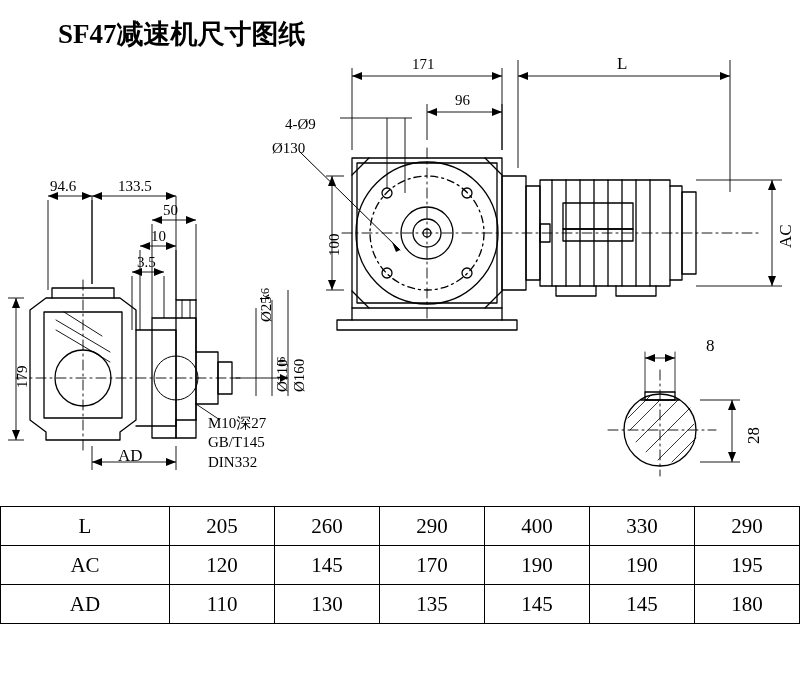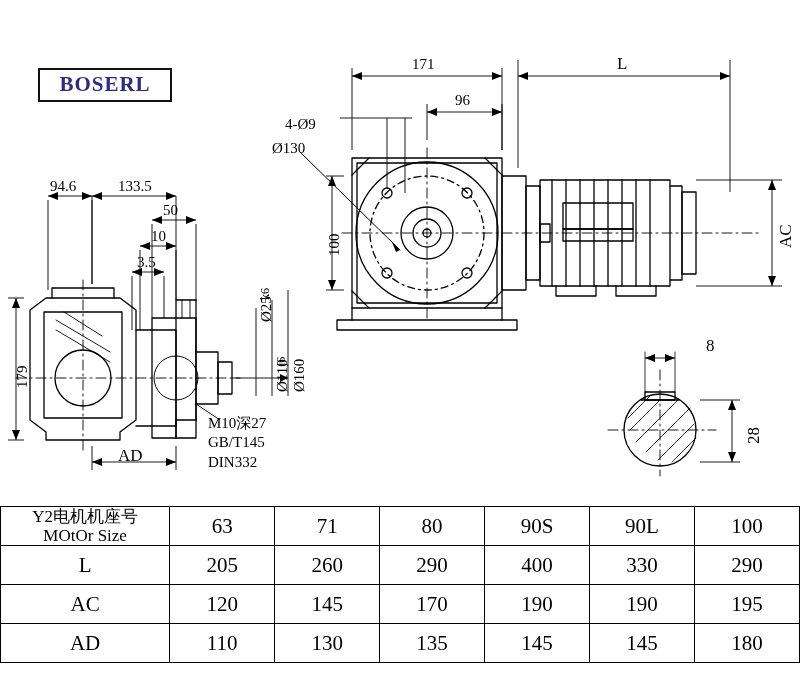--- a/index.html
+++ b/index.html
@@ -101,24 +101,22 @@
   }
   .spec-table td.val { width: 105px; }
   .head-cn { font-size: 17px; display: block; }
   .head-en { font-size: 17px; display: block; }
 </style>
 </head>
 <body>
 
 <div id="page">
 
-
-  <div class="logo-box">
-    <div class="logo-text">BOSERL</div>
-  </div>
+  <div class="title">SF47减速机尺寸图纸</div>
+
 
   <svg class="drawing" viewBox="0 0 800 684">
     <g fill="none" stroke="#000" stroke-width="1.3" stroke-linecap="round" stroke-linejoin="round">
 
       <rect x="352" y="158" width="150" height="150"></rect>
       <rect x="357" y="163" width="140" height="140"></rect>
 
       <line x1="352" y1="175" x2="369" y2="158"></line>
       <line x1="485" y1="158" x2="502" y2="175"></line>
       <line x1="352" y1="291" x2="369" y2="308"></line>
@@ -346,32 +344,20 @@
   <div class="lbl" style="left:208px; top:414px;">M10深27</div>
   <div class="lbl" style="left:208px; top:434px;">GB/T145</div>
   <div class="lbl" style="left:208px; top:454px;">DIN332</div>
 
   <div class="lbl big" style="left:706px; top:336px;">8</div>
   <div class="lbl vert big" style="left:744px; top:444px;">28</div>
 
   <table class="spec-table">
     <tbody>
       <tr>
-        <td class="head-cell">
-          <span class="head-cn">Y2电机机座号</span>
-          <span class="head-en">MOtOr Size</span>
-        </td>
-        <td class="val">63</td>
-        <td class="val">71</td>
-        <td class="val">80</td>
-        <td class="val">90S</td>
-        <td class="val">90L</td>
-        <td class="val">100</td>
-      </tr>
-      <tr>
         <td class="rowhdr">L</td>
         <td class="val">205</td>
         <td class="val">260</td>
         <td class="val">290</td>
         <td class="val">400</td>
         <td class="val">330</td>
         <td class="val">290</td>
       </tr>
       <tr>
         <td class="rowhdr">AC</td>

